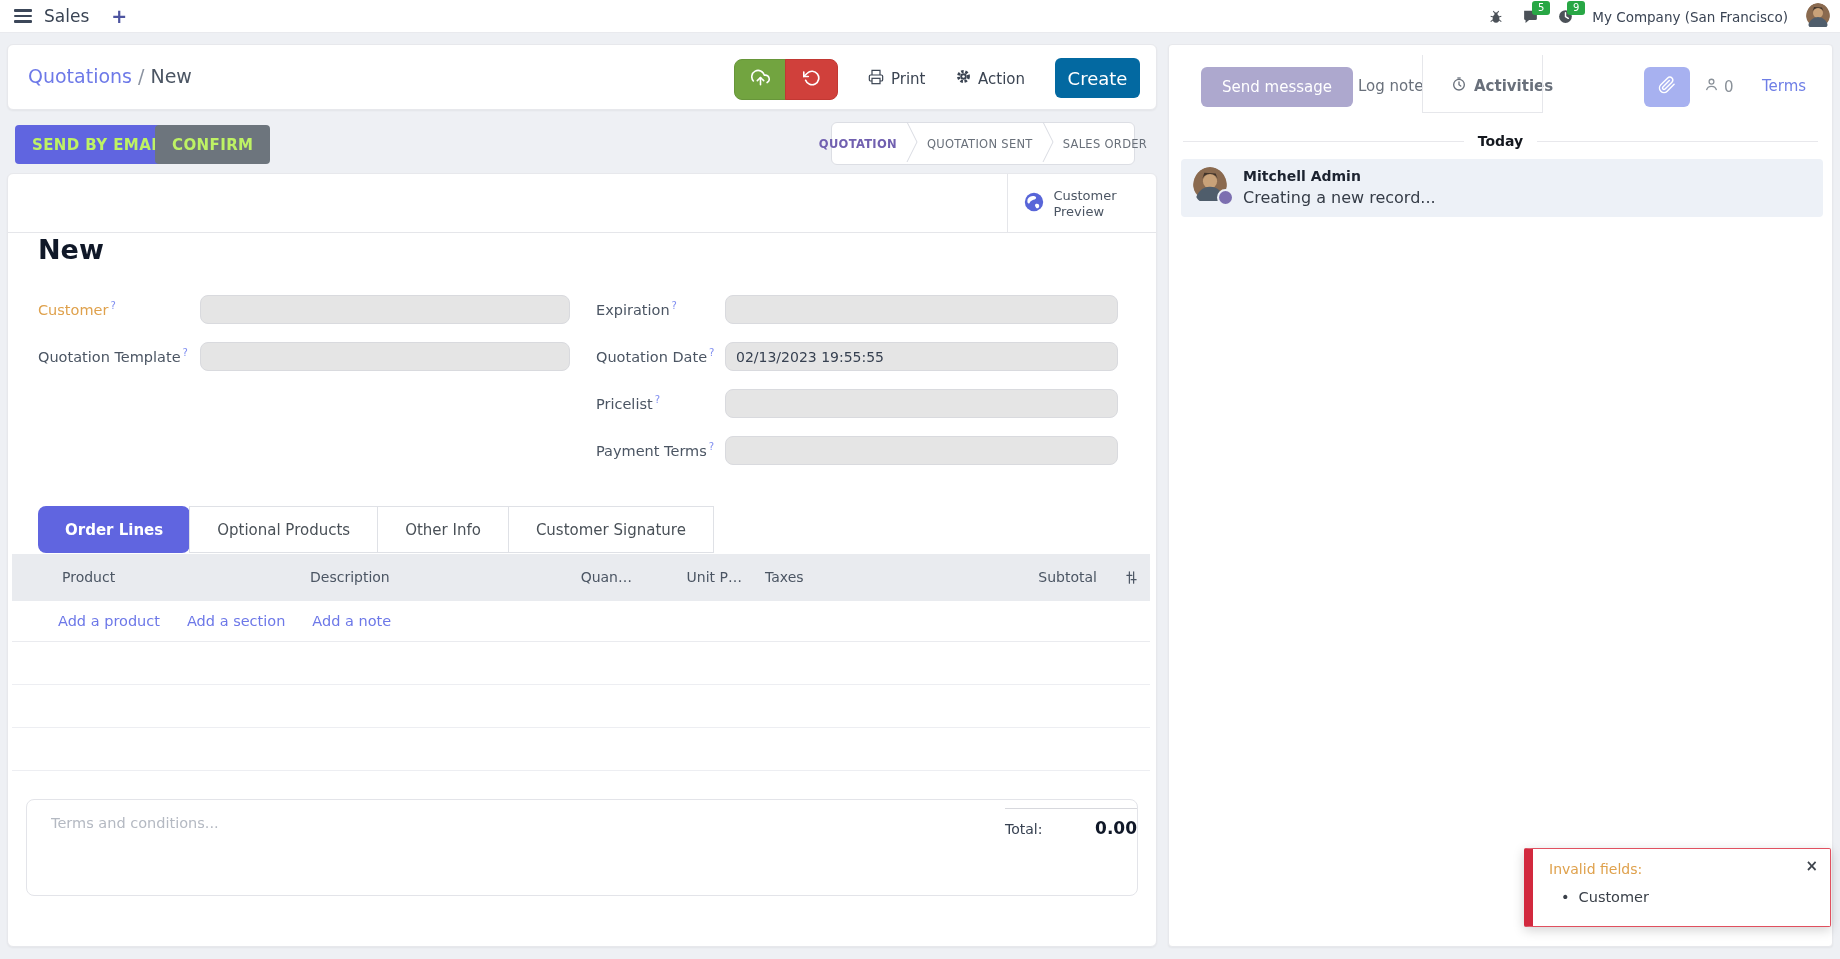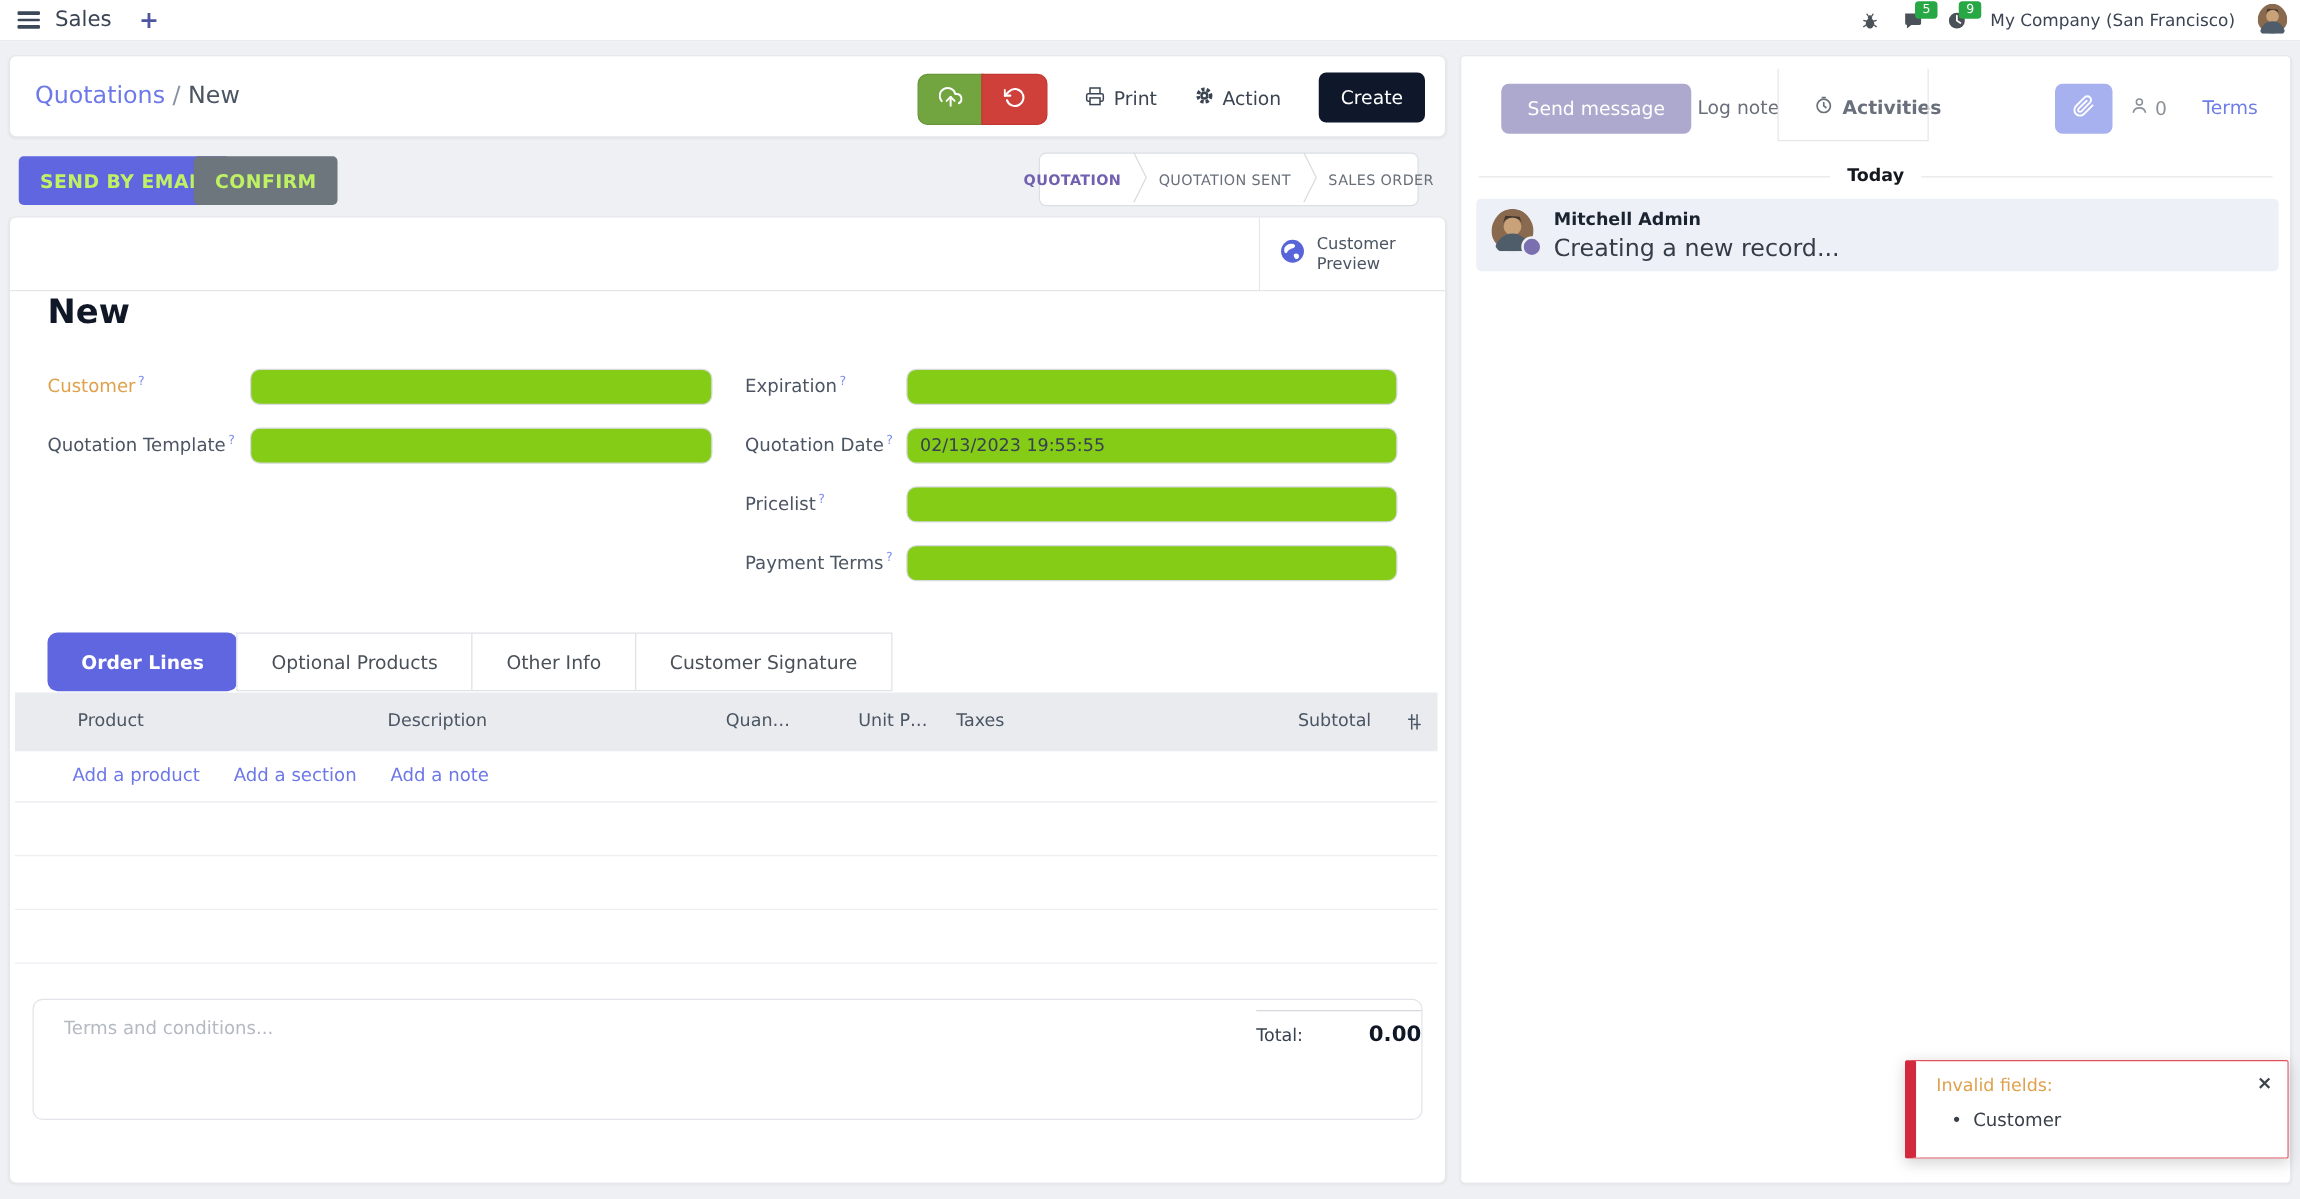--- a/index.html
+++ b/index.html
@@ -30,22 +30,22 @@
   #breadcrumb .sep{color:#8a92a0;margin:0 6px;}
   #breadcrumb .current{color:#4b5563;}
   #btn-save{left:726px;top:14px;width:51px;height:39px;background:#72a440;border:1px solid #67963a;
             border-radius:8px 0 0 8px;display:flex;align-items:center;justify-content:center;cursor:pointer;}
   #btn-discard{left:777px;top:14px;width:51px;height:39px;background:#d0403b;border:1px solid #c23833;
             border-radius:0 8px 8px 0;display:flex;align-items:center;justify-content:center;cursor:pointer;}
   .cp-link{position:absolute;top:14px;height:39px;display:flex;align-items:center;gap:7px;
            font-size:15px;color:#3b4452;cursor:pointer;}
   #btn-print{left:860px;}
   #btn-action{left:948px;}
-  #btn-create{left:1047px;top:13px;width:85px;height:40px;background:#0f172a;color:#fff;border-radius:6px;
-              font-size:15px;display:flex;align-items:center;justify-content:center;cursor:pointer;}
+  #btn-create{left:1047px;top:13px;width:85px;height:40px;background:#0369a1;color:#fff;border-radius:6px;
+              font-size:18px;display:flex;align-items:center;justify-content:center;cursor:pointer;}
 
   
   .status-btn{position:absolute;top:125px;height:39px;border-radius:4px;color:#bef264;font-size:15px;
               font-weight:600;letter-spacing:.4px;display:flex;align-items:center;padding:0 17px;cursor:pointer;}
   #btn-email{left:15px;background:#6065e0;}
   #btn-confirm{left:155px;background:#6d757d;}
   #steps{left:831px;top:122px;width:304px;height:43px;background:#fff;border:1px solid #dcdee4;
          border-radius:6px;display:flex;align-items:center;justify-content:center;box-sizing:border-box;text-align:right;}
   .step{font-size:11.5px;letter-spacing:.3px;color:#69707a;padding:0 9px;white-space:nowrap;cursor:pointer;}
   .step.active{color:#7160b0;font-weight:600;}
@@ -53,21 +53,21 @@
   
   #cardB{left:7px;top:173px;width:1150px;height:774px;}
   #sheet-top{position:absolute;left:0;top:0;width:100%;height:59px;border-bottom:1px solid #e5e6ea;box-sizing:border-box;}
   #smart-btn{position:absolute;right:24px;top:0;width:125px;height:59px;border-left:1px solid #e5e6ea;
              border-radius:0 6px 0 0;display:flex;align-items:center;justify-content:center;gap:8px;
              font-size:13px;color:#4b5563;line-height:1.2;cursor:pointer;box-sizing:border-box;}
   #rec-title{position:absolute;left:30px;top:60px;font-size:27px;font-weight:700;color:#101828;}
   .flabel{position:absolute;font-size:14.5px;color:#4b5563;white-space:nowrap;}
   .flabel.required{color:#dfa14c;}
   .flabel sup{font-size:10px;color:#7f8df0;margin-left:2px;}
-  .finput{position:absolute;height:29px;border:1px solid #d9dade;border-radius:8px;background:#84cc16;
+  .finput{position:absolute;height:29px;border:1px solid #d9dade;border-radius:8px;background:#e5e5e5;
           box-sizing:border-box;padding:0 10px;font-size:14px;color:#374151;font-family:"DejaVu Sans",sans-serif;}
 
   
   #tabs{position:absolute;left:30px;top:332px;height:47px;display:flex;align-items:center;}
   .tab{height:47px;display:flex;align-items:center;padding:0 27px;font-size:15px;color:#495057;
        background:#fff;border:1px solid #dfe1e6;margin-left:-1px;cursor:pointer;box-sizing:border-box;}
   .tab.active{background:#6065e0;color:#fff;font-weight:600;border:none;border-radius:8px;margin-left:0;}
 
   
   #olist{position:absolute;left:4px;top:380px;width:1138px;}
@@ -111,21 +111,21 @@
              font-size:15px;color:#8a9199;cursor:pointer;}
   #btn-follow{position:absolute;left:593px;top:32px;font-size:15px;color:#6e7ee6;cursor:pointer;}
   #today-divider{position:absolute;left:14px;right:14px;top:88px;display:flex;align-items:center;gap:14px;}
   #today-divider .line{flex:1;height:1px;background:#e8e8ec;}
   #today-divider .txt{font-size:14px;font-weight:700;color:#14181f;}
   #msg-row{position:absolute;left:12px;top:114px;width:642px;height:58px;background:#edf1f7;border-radius:4px;}
   #msg-avatar{position:absolute;left:12px;top:8px;}
   #msg-dot{position:absolute;left:36px;top:30px;width:13px;height:13px;border-radius:50%;
            background:#7c6fb0;border:2px solid #edf1f7;box-sizing:content-box;}
   #msg-author{position:absolute;left:62px;top:9px;font-size:14px;font-weight:600;color:#1c2330;}
-  #msg-text{position:absolute;left:62px;top:29px;font-size:19px;color:#353c47;}
+  #msg-text{position:absolute;left:62px;top:29px;font-size:16px;color:#353c47;}
 
   
   #toast{position:absolute;left:1524px;top:848px;width:307px;height:79px;background:#fff;
          border:1px solid #e0505f;border-left:9px solid #d2293e;border-radius:2px;
          box-shadow:0 3px 12px rgba(0,0,0,.18);box-sizing:border-box;}
   #toast-title{position:absolute;left:16px;top:12px;font-size:14px;color:#dfa14c;}
   #toast-close{position:absolute;right:12px;top:8px;font-size:15px;font-weight:700;color:#3e444c;cursor:pointer;}
   #toast-item{position:absolute;left:28px;top:40px;font-size:14.5px;color:#3a4049;}
   #toast-item::before{content:"\2022";margin-right:9px;color:#3a4049;}
 </style>

